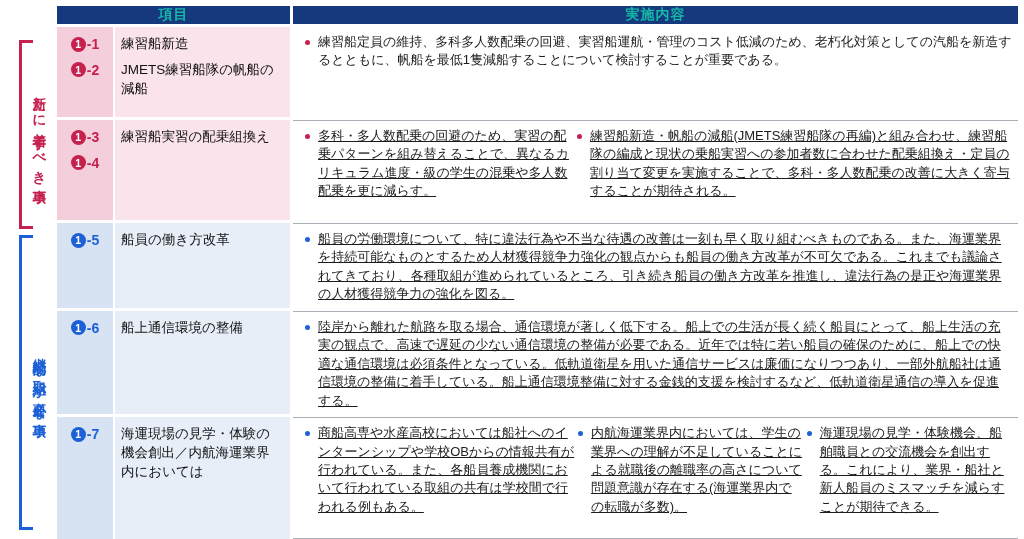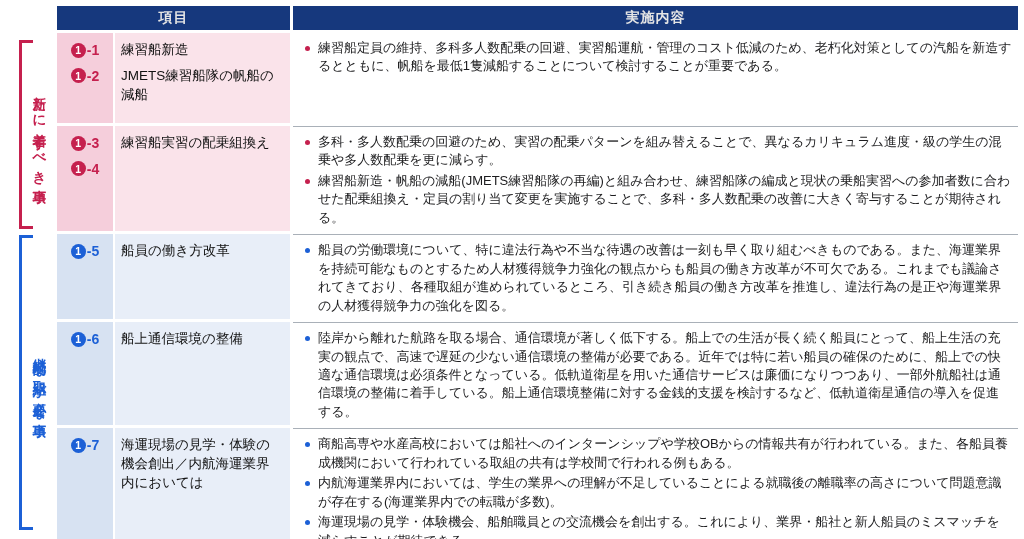--- a/index.html
+++ b/index.html
@@ -31,22 +31,22 @@
     text-align: center; font-weight: 700; font-size: 13.5px;
     letter-spacing: 2px; line-height: 26px;
   }
   .side-label.red  .vtext { color: #c5204e; }
   .side-label.blue .vtext { color: #1c60d6; }
 
   
   .table { position: absolute; left: 57px; top: 6px; width: 961px; }
   .thead, .trow { display: grid; grid-template-columns: 233px 725px; column-gap: 3px; margin-bottom: 3px; }
   .th {
-    background: #16387d; color: #e5e5e5; font-weight: 700; font-size: 14px;
-    height: 24px; display: flex; align-items: center; justify-content: center;
+    background: #16387d; color: #14b8a6; font-weight: 700; font-size: 14px;
+    height: 18px; display: flex; align-items: center; justify-content: center;
     letter-spacing: 1px;
     font-family: Liberation Serif, serif;
   }
 
   .cell-item { position: relative; }
   .cell-item .strip-num  { position: absolute; left: 0; top: 0; bottom: 0; width: 56px; }
   .cell-item .strip-name { position: absolute; left: 58px; top: 0; bottom: 0; right: 0; }
   .trow.pink .strip-num  { background: #f5cedb; }
   .trow.pink .strip-name { background: #fae3ea; }
   .trow.blue .strip-num  { background: #d7e2f2; }
@@ -67,23 +67,23 @@
   .trow.pink .circ { background: #c5204e; }
   .trow.blue .circ { background: #1c60d6; }
   .trow.pink .dash { color: #c5204e; }
   .trow.blue .dash { color: #1c60d6; }
   .item-title {
     font-weight: 400; font-size: 13.5px; line-height: 1.4; color: #111111;
     padding-left: 8px; padding-right: 4px; width: 171px;
   }
 
   .cell-content { background: #ffffff; padding: 6px 6px 4px 10px; }
-  .trow + .trow .cell-content { border-top: 1px solid #a9b0b8; }
+  .trow + .trow .cell-content { border-top: 1px solid #a9b0b8; text-decoration: underline; }
   .trow:last-child .cell-content { border-bottom: 1px solid #a9b0b8; }
-  .bullets { display: flex; flex-direction: column; row-gap: 2px; }
+  .bullets { display: flex; flex-direction: row; row-gap: 2px; }
   .bullet { display: flex; align-items: flex-start; }
   .dot {
     flex: 0 0 5px; width: 5px; height: 5px; border-radius: 50%;
     margin: 7px 8px 0 2px;
   }
   .trow.pink .dot { background: #c5204e; }
   .trow.blue .dot { background: #1c60d6; }
   .btext { font-size: 13px; line-height: 1.42; color: #1c1c1e; }
 
   .r1 { min-height: 90px; }

